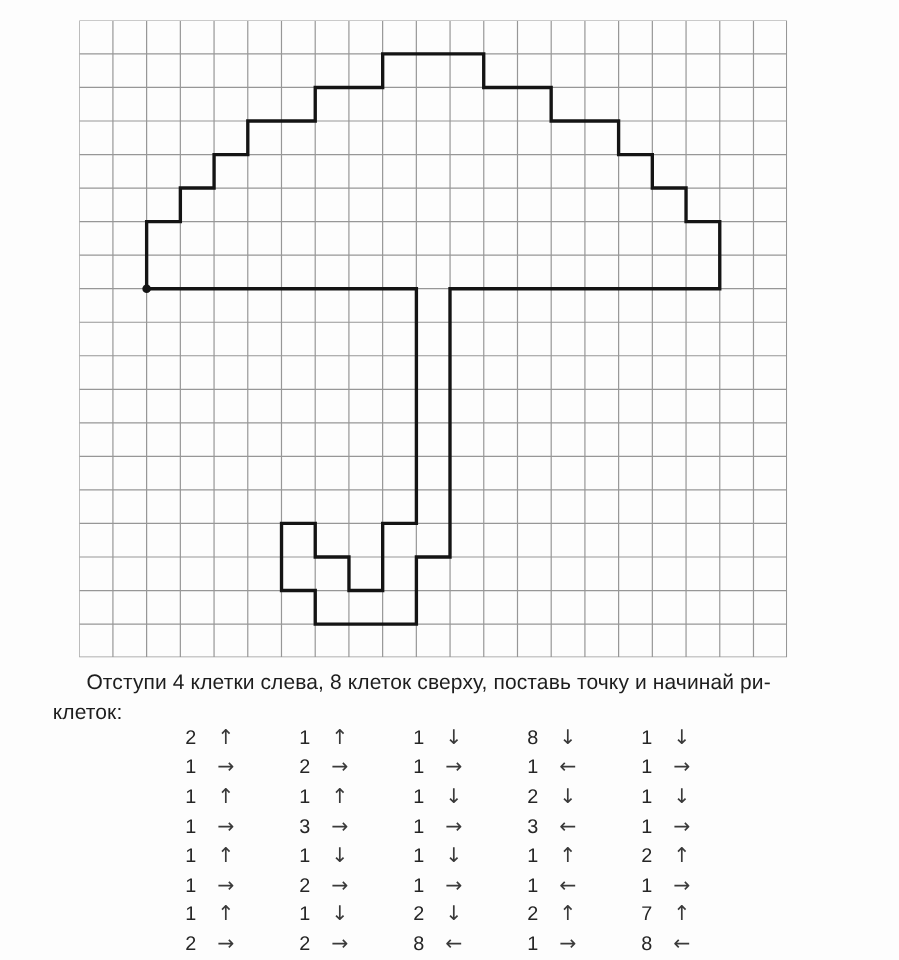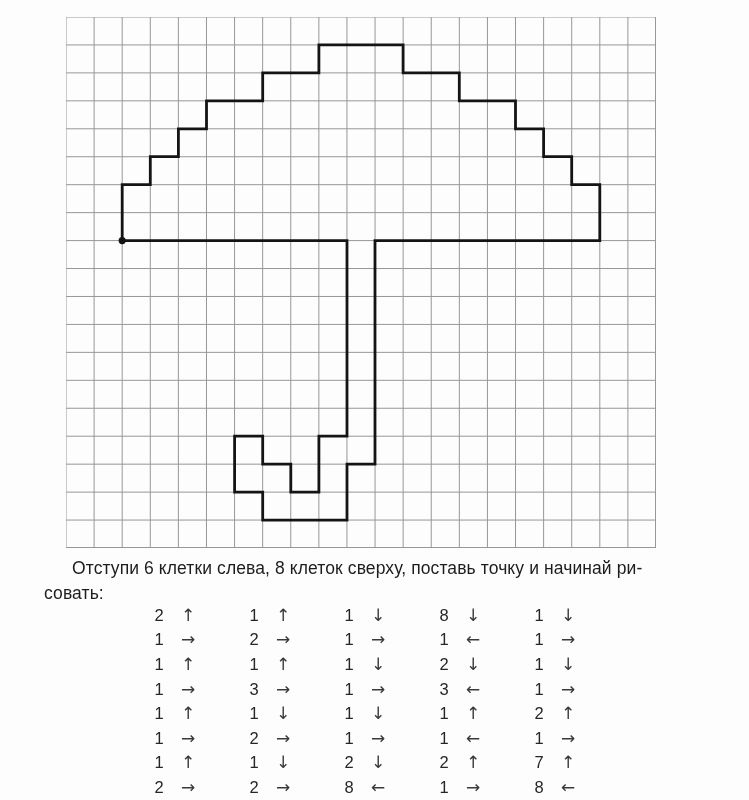--- a/index.html
+++ b/index.html
@@ -68,22 +68,22 @@
 
 <div class="page">
 
   <svg class="grid-svg" width="590" height="531" viewBox="0 0 590 531">
       <path d="M0.00 0V531M28.10 0V531M56.19 0V531M84.29 0V531M112.38 0V531M140.48 0V531M168.57 0V531M196.67 0V531M224.76 0V531M252.86 0V531M280.95 0V531M309.05 0V531M337.14 0V531M365.24 0V531M393.33 0V531M421.43 0V531M449.52 0V531M477.62 0V531M505.71 0V531M533.81 0V531M561.90 0V531M589.50 0V531M0 0.00H590M0 27.95H590M0 55.89H590M0 83.84H590M0 111.79H590M0 139.74H590M0 167.68H590M0 195.63H590M0 223.58H590M0 251.53H590M0 279.47H590M0 307.42H590M0 335.37H590M0 363.32H590M0 391.26H590M0 419.21H590M0 447.16H590M0 475.11H590M0 503.05H590M0 530.50H590" fill="none" stroke="#979797" stroke-width="1"></path>
       <path d="M56.2 223.6L56.2 167.7L84.3 167.7L84.3 139.7L112.4 139.7L112.4 111.8L140.5 111.8L140.5 83.8L196.7 83.8L196.7 55.9L252.9 55.9L252.9 27.9L337.1 27.9L337.1 55.9L393.3 55.9L393.3 83.8L449.5 83.8L449.5 111.8L477.6 111.8L477.6 139.7L505.7 139.7L505.7 167.7L533.8 167.7L533.8 223.6L309.0 223.6L309.0 447.2L281.0 447.2L281.0 503.1L196.7 503.1L196.7 475.1L168.6 475.1L168.6 419.2L196.7 419.2L196.7 447.2L224.8 447.2L224.8 475.1L252.9 475.1L252.9 419.2L281.0 419.2L281.0 223.6L56.2 223.6Z" fill="none" stroke="#141414" stroke-width="2.8" stroke-linejoin="miter"></path>
       <circle cx="56.2" cy="223.6" r="3.6" fill="#141414"></circle>
     </svg>
 
   <div class="instruction">
-    <span>Отступи 6 клетки слева, 8 клеток сверху, поставь точку и начинай ри-</span><br>
-    <span>совать:</span>
+    <span>Отступи 4 клетки слева, 8 клеток сверху, поставь точку и начинай ри-</span><br>
+    <span>клеток:</span>
   </div>
 
   <div class="steps-table">
       <div class="step-cell">
         <span class="step-count">2</span>
         <span class="step-arrow">↑</span>
       </div>
       <div class="step-cell">
         <span class="step-count">1</span>
         <span class="step-arrow">↑</span>

